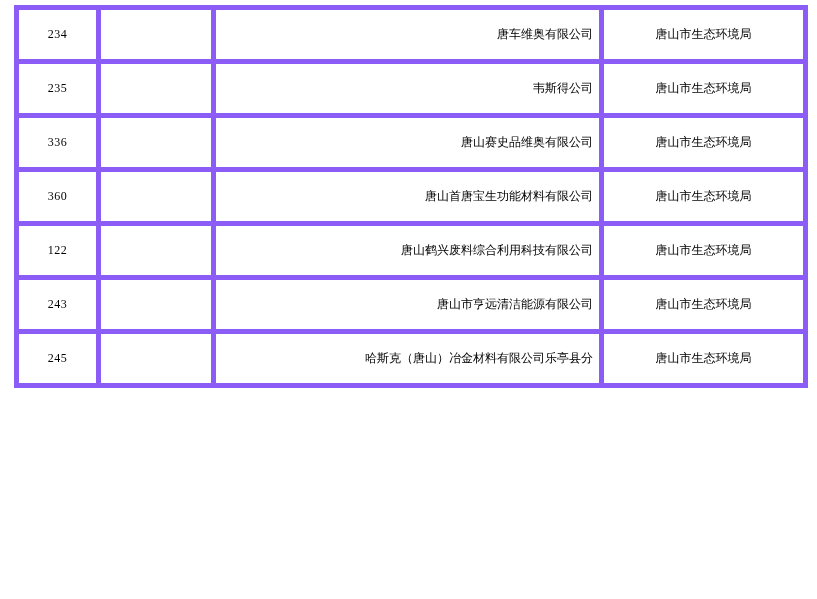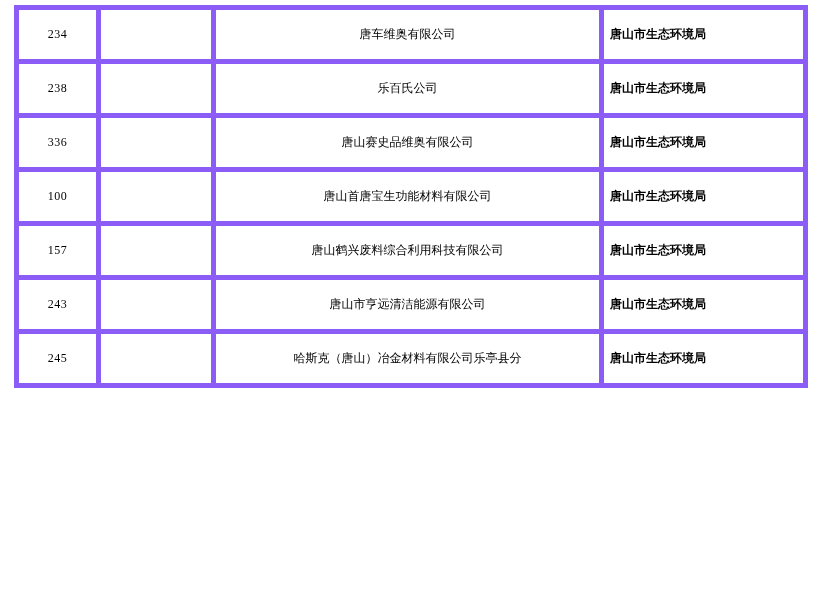--- a/index.html
+++ b/index.html
@@ -44,30 +44,29 @@
 
   td.index-cell {
     text-align: center;
     font-family: "Liberation Serif", "DejaVu Serif", serif;
     letter-spacing: 0.5px;
   }
   td.blank-cell {
     text-align: center;
   }
   td.name-cell {
-    text-align: center;
+    text-align: right;
     padding-left: 12px;
     font-family: "DejaVu Sans", "Liberation Sans", sans-serif;
     font-size: 16px;
   }
   td.org-cell {
-    text-align: left;
+    text-align: center;
     font-family: "DejaVu Sans", "Liberation Sans", sans-serif;
     font-size: 16px;
-    font-weight: bold;
   }
 </style>
 </head>
 <body>
 
 <div class="page">
   <table class="doc-table">
     <colgroup>
       <col class="c-index">
       <col class="c-blank">
@@ -75,39 +74,39 @@
       <col class="c-org">
     </colgroup>
     <tbody id="table-body">
         <tr>
           <td class="index-cell">234</td>
           <td class="blank-cell"></td>
           <td class="name-cell">唐车维奥有限公司</td>
           <td class="org-cell">唐山市生态环境局</td>
         </tr>
         <tr>
-          <td class="index-cell">238</td>
+          <td class="index-cell">235</td>
           <td class="blank-cell"></td>
-          <td class="name-cell">乐百氏公司</td>
+          <td class="name-cell">韦斯得公司</td>
           <td class="org-cell">唐山市生态环境局</td>
         </tr>
         <tr>
           <td class="index-cell">336</td>
           <td class="blank-cell"></td>
           <td class="name-cell">唐山赛史品维奥有限公司</td>
           <td class="org-cell">唐山市生态环境局</td>
         </tr>
         <tr>
-          <td class="index-cell">100</td>
+          <td class="index-cell">360</td>
           <td class="blank-cell"></td>
           <td class="name-cell">唐山首唐宝生功能材料有限公司</td>
           <td class="org-cell">唐山市生态环境局</td>
         </tr>
         <tr>
-          <td class="index-cell">157</td>
+          <td class="index-cell">122</td>
           <td class="blank-cell"></td>
           <td class="name-cell">唐山鹤兴废料综合利用科技有限公司</td>
           <td class="org-cell">唐山市生态环境局</td>
         </tr>
         <tr>
           <td class="index-cell">243</td>
           <td class="blank-cell"></td>
           <td class="name-cell">唐山市亨远清洁能源有限公司</td>
           <td class="org-cell">唐山市生态环境局</td>
         </tr>

